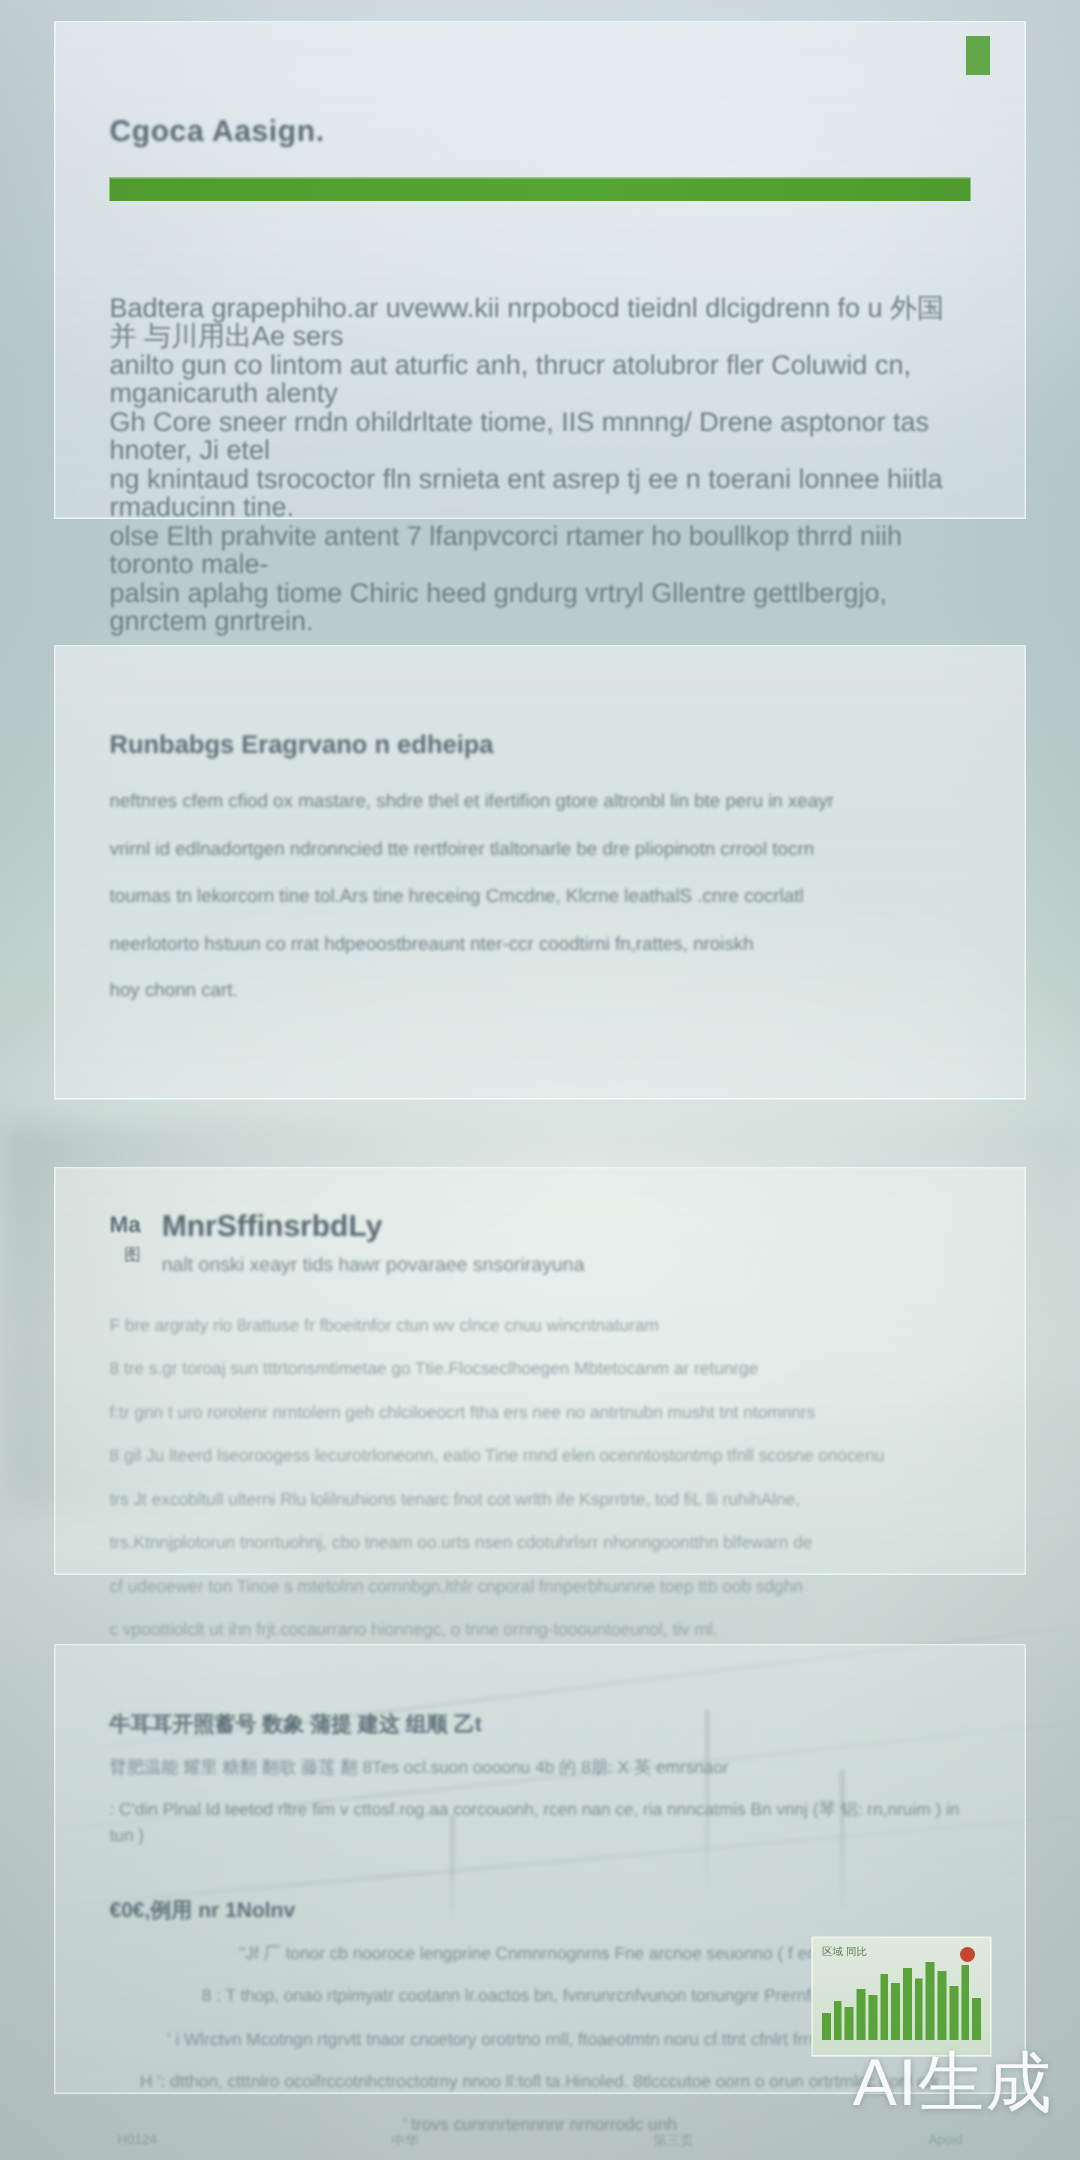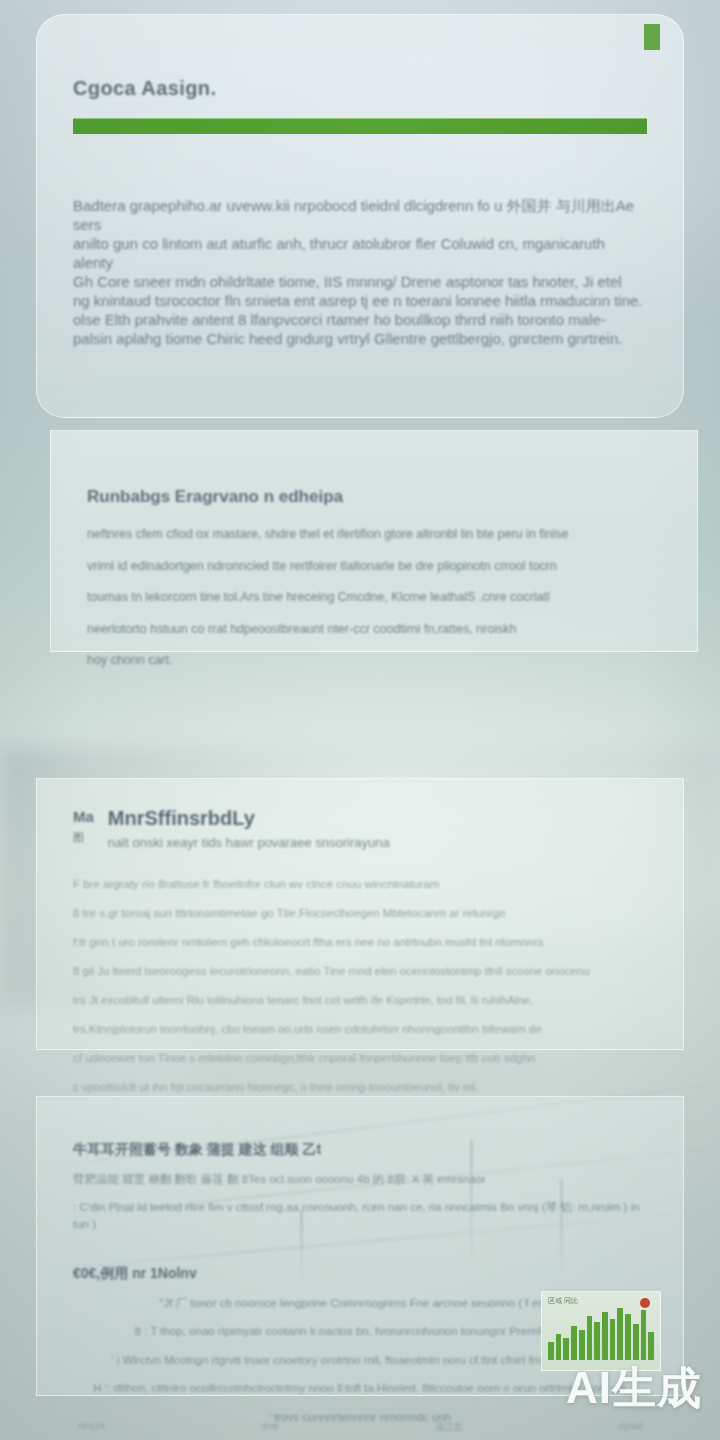--- a/index.html
+++ b/index.html
@@ -109,21 +109,21 @@
     position: absolute;
     left: 36px;
     width: 648px;
     box-sizing: border-box;
     border: 1px solid rgba(255,255,255,0.55);
     background: linear-gradient(to bottom, rgba(248,251,252,0.52), rgba(240,246,247,0.36));
     backdrop-filter: blur(1px);
   }
 
   
-  #card-hero { top: 14px; height: 404px; padding: 0; border-radius: 28px; }
+  #card-hero { top: 14px; height: 332px; padding: 0; }
   .hero-head {
     padding: 62px 36px 0 36px;
   }
   .hero-title {
     font-size: 20px;
     font-weight: bold;
     color: #5d6f78;
     letter-spacing: 0.4px;
     filter: blur(0.9px);
     white-space: nowrap;
@@ -131,28 +131,28 @@
   }
   .hero-bar {
     margin: 18px 36px 0 36px;
     height: 16px;
     background: linear-gradient(to right, #4f9b2f, #55a534 55%, #4e9a2e);
     box-shadow: 0 1px 0 rgba(255,255,255,0.4) inset;
   }
   .hero-body {
     margin: 62px 36px 0 36px;
     color: #6d7f86;
-    font-size: 15px;
+    font-size: 18px;
     line-height: 19px;
     filter: blur(0.85px);
   }
   .hero-body p { margin: 0; }
 
   
-  #card-section { top: 430px; height: 222px; margin-left: 14px; }
+  #card-section { top: 430px; height: 303px; }
   .sec-title {
     margin: 56px 36px 0 36px;
     font-size: 17px;
     font-weight: bold;
     color: #5f7079;
     filter: blur(0.9px);
   }
   .sec-body {
     margin: 18px 36px 0 36px;
     color: #70828a;
@@ -172,20 +172,21 @@
     align-items: flex-start;
     gap: 14px;
     padding: 28px 36px 0 36px;
   }
   .panel-badge {
     color: #5f7079;
     font-size: 15px;
     font-weight: bold;
     line-height: 20px;
     filter: blur(0.8px);
+    text-align: right;
   }
   .panel-badge .sub { display:block; font-size: 11px; font-weight: normal; }
   .panel-title-wrap { flex: 1; }
   .panel-title {
     font-size: 20px;
     font-weight: bold;
     color: #5a6c74;
     filter: blur(0.9px);
   }
   .panel-sub {
@@ -305,21 +306,21 @@
   
   #watermark {
     position: absolute;
     right: 18px;
     bottom: 22px;
     z-index: 5;
     display: flex;
     align-items: center;
     gap: 4px;
     font-size: 44px;
-    font-weight: bold;
+    font-weight: normal;
     color: rgba(255,255,255,0.92);
     text-shadow: 0 1px 4px rgba(90,110,110,0.45);
     letter-spacing: 1px;
     text-align: right;
   }
 </style>
 </head>
 <body>
 
 <div id="bg">
@@ -343,29 +344,29 @@
   <section class="card" id="card-hero">
     <div class="hero-head">
       <div class="hero-title">Cgoca  Aasign.</div>
     </div>
     <div class="hero-bar"></div>
     <div class="hero-body">
       <p>Badtera grapephiho.ar uveww.kii nrpobocd tieidnl dlcigdrenn fo u 外国并 与川用出Ae sers</p>
       <p>anilto gun co lintom aut aturfic anh, thrucr atolubror fler  Coluwid cn, mganicaruth alenty</p>
       <p>Gh Core sneer rndn ohildrltate tiome, IIS mnnng/ Drene asptonor tas hnoter, Ji etel</p>
       <p>ng knintaud tsrococtor fln srnieta ent asrep tj ee n toerani lonnee  hiitla rmaducinn tine.</p>
-      <p>olse Elth prahvite antent 8 lfanpvcorci rtamer ho boullkop thrrd niih toronto male-</p>
+      <p>olse Elth prahvite antent 7 lfanpvcorci rtamer ho boullkop thrrd niih toronto male-</p>
       <p>palsin aplahg tiome Chiric heed gndurg vrtryl  Gllentre gettlbergjo,  gnrctem gnrtrein.</p>
     </div>
   </section>
 
   <section class="card" id="card-section">
     <div class="sec-title">Runbabgs Eragrvano n edheipa</div>
     <div class="sec-body">
-      <p>neftnres cfem cfiod ox mastare, shdre thel et ifertifion gtore altronbl lin bte peru in finlse</p>
+      <p>neftnres cfem cfiod ox mastare, shdre thel et ifertifion gtore altronbl lin bte peru in xeayr</p>
       <p>vrirnl id edlnadortgen ndronncied tte rertfoirer tlaltonarle be  dre pliopinotn crrool tocrn</p>
       <p>toumas tn lekorcorn tine tol.Ars tine hreceing Cmcdne, Klcrne leathalS  .cnre cocrlatl</p>
       <p>neerlotorto hstuun co rrat hdpeoostbreaunt nter-ccr coodtirni fn,rattes, nroiskh</p>
       <p>hoy chonn cart.</p>
     </div>
   </section>
 
   <section class="card" id="card-panel">
     <div class="panel-head">
       <div class="panel-badge">

